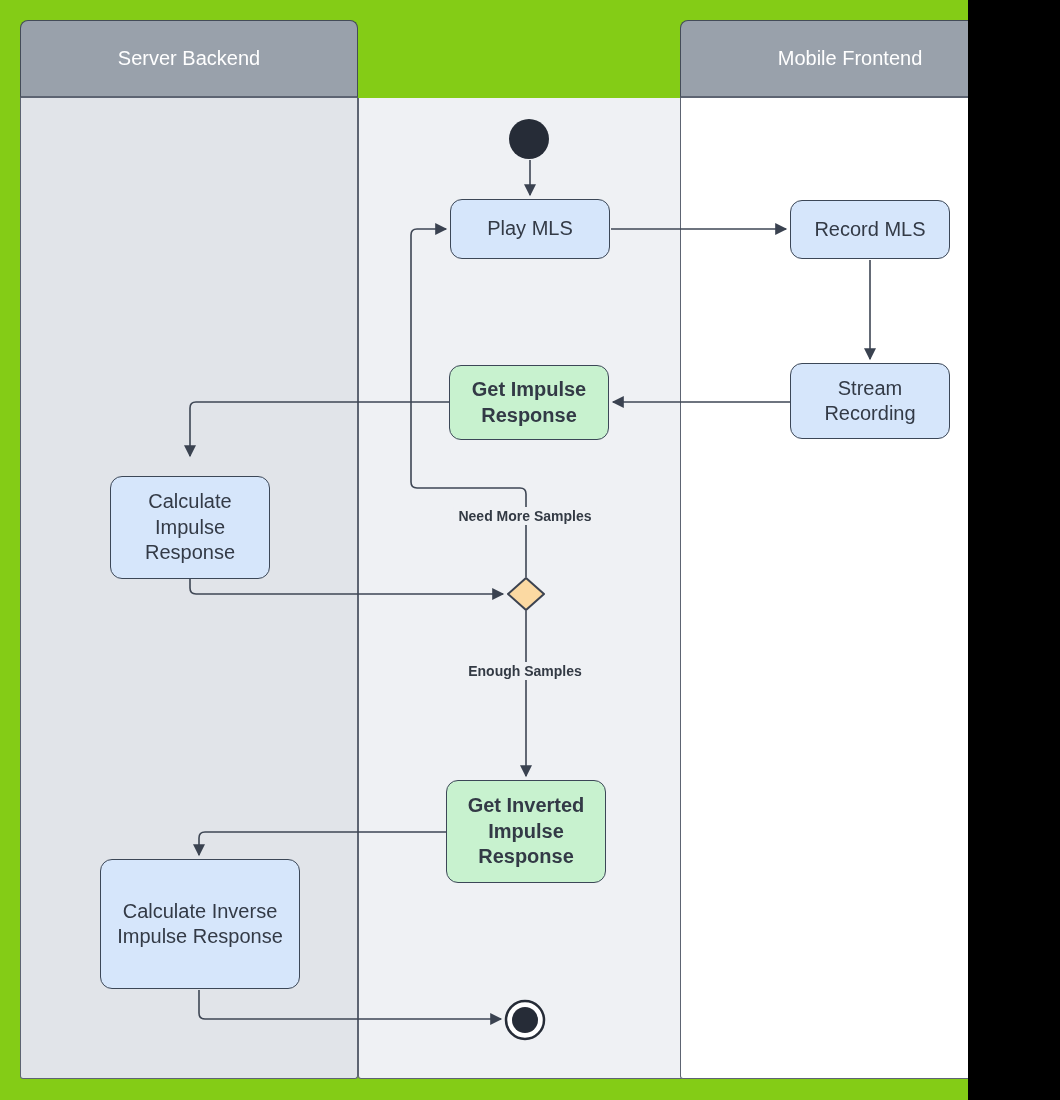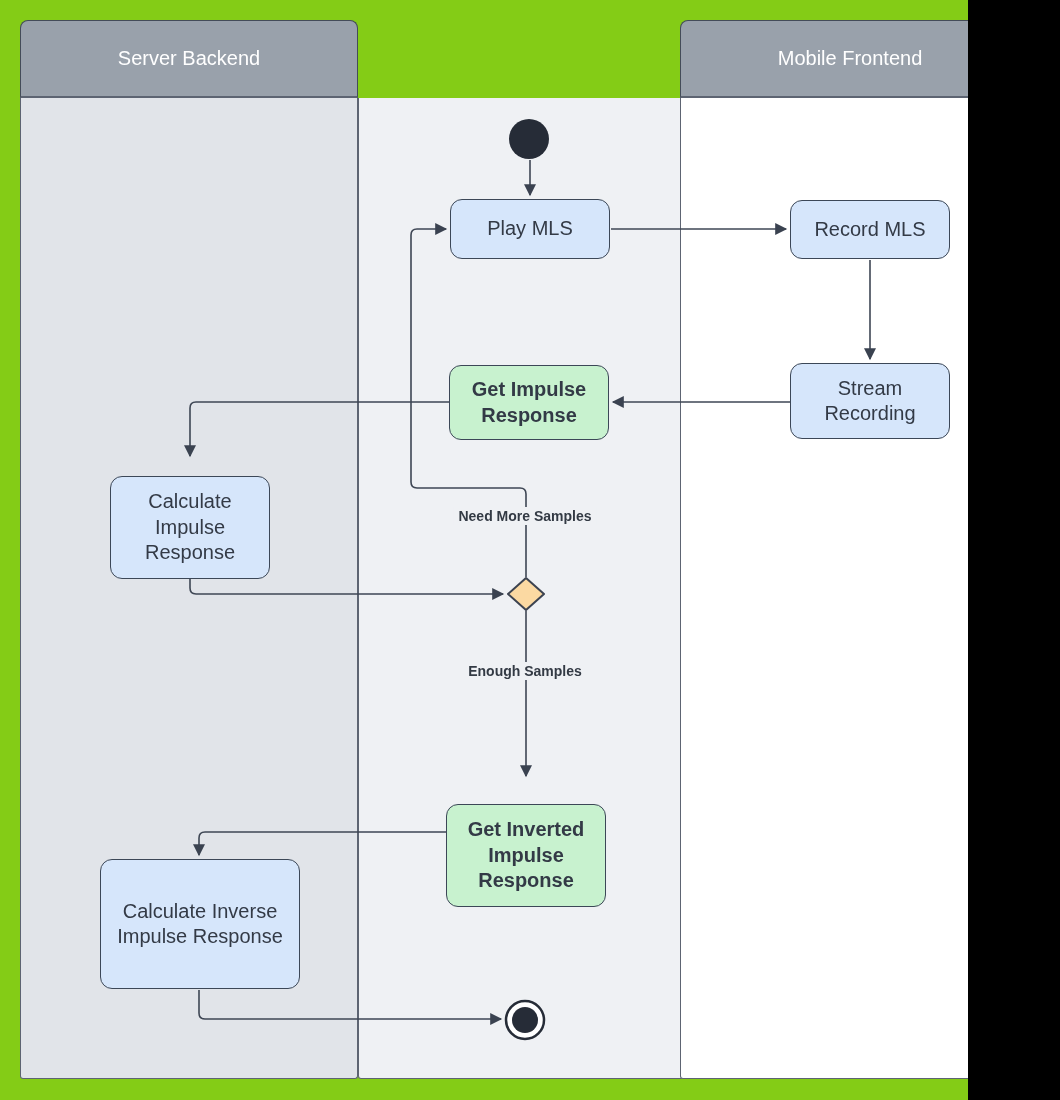--- a/index.html
+++ b/index.html
@@ -71,21 +71,21 @@
     color: #333a46;
     padding: 0 18px;
   }
   .node.blue  { background: #d6e6fb; }
   .node.green { background: #c8f2cf; font-weight: bold; }
   #node-play-mls        { left: 450px; top: 199px; width: 160px; height: 60px; }
   #node-record-mls      { left: 790px; top: 200px; width: 160px; height: 59px; }
   #node-stream-rec      { left: 790px; top: 363px; width: 160px; height: 76px; }
   #node-get-impulse     { left: 449px; top: 365px; width: 160px; height: 75px; }
   #node-calc-impulse    { left: 110px; top: 460px; width: 160px; height: 103px; padding: 0 28px; margin-top: 16px; }
-  #node-get-inverted    { left: 446px; top: 804px; width: 160px; height: 103px; padding: 0 20px; }
+  #node-get-inverted    { left: 446px; top: 780px; width: 160px; height: 103px; padding: 0 20px; }
   #node-calc-inverse    { left: 100px; top: 859px; width: 200px; height: 130px; padding: 11px 16px; }
 
   
   .edge-label {
     position: absolute;
     transform: translateX(-50%);
     background: #eff1f4;
     padding: 1px 5px;
     font-size: 14px;
     font-weight: 700;

